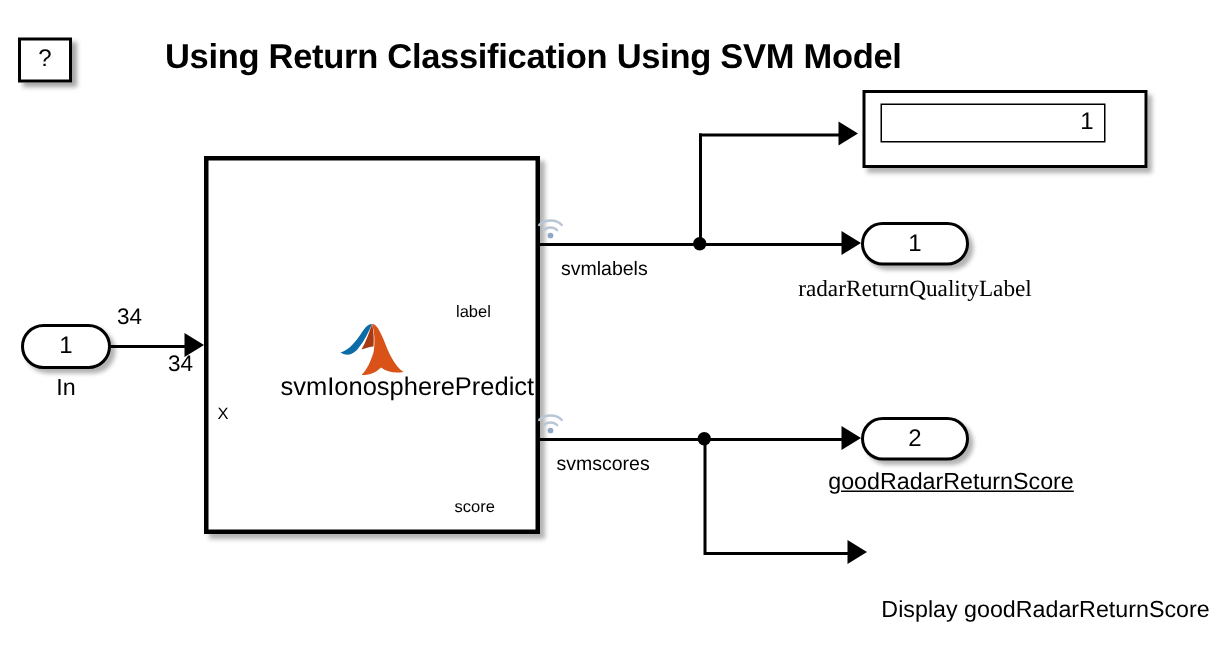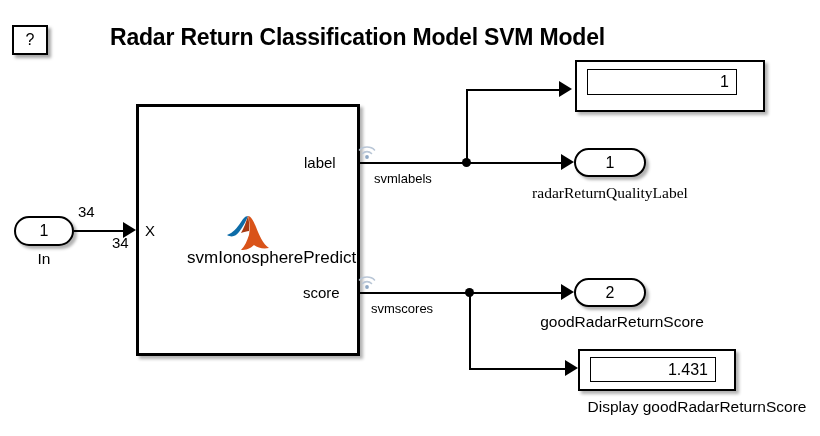--- a/index.html
+++ b/index.html
@@ -54,22 +54,23 @@
     top: 104px;
     width: 224px;
     height: 252px;
     background: #ffffff;
     border: 3px solid #000000;
     box-sizing: border-box;
     box-shadow: 3px 3px 3px rgba(0,0,0,0.30);
   }
   .port-label {
     position: absolute;
-    font-size: 15px;
-    white-space: nowrap;
+    font-size: 11px;
+    white-space: nowrap;
+    margin-top: 48px;
   }
   .block-name {
     position: absolute;
     font-size: 17px;
     white-space: nowrap;
     margin-left: 42px;
   }
   .matlab-logo {
     position: absolute;
     left: 225px;
@@ -173,21 +174,21 @@
 </style>
 </head>
 <body>
 
 <div id="canvas">
 
   <div class="help-btn">
     <span>?</span>
   </div>
 
-  <div class="title">Radar Return Classification Model SVM Model</div>
+  <div class="title">Using Return Classification Using SVM Model</div>
 
   <div class="pill" style="left:14px; top:216px; width:60px; height:30px;">
     <span>1</span>
   </div>
   <div class="annot" style="left:14px; top:250px; width:60px;">In</div>
 
   <div class="wire-h" style="left:74px; top:230px; width:50px;"></div>
   <div class="arrow" style="left:123px; top:222px;"></div>
   <div class="dim-label" style="left:78px; top:203px;">34</div>
   <div class="dim-label" style="left:112px; top:234px;">34</div>
@@ -249,22 +250,17 @@
   <div class="wire-h" style="left:469px; top:292px; width:94px;"></div>
   <div class="arrow" style="left:561px; top:284px;"></div>
 
   <div class="wire-v" style="left:469px; top:292px; height:76px;"></div>
   <div class="wire-h" style="left:469px; top:368px; width:98px;"></div>
   <div class="arrow" style="left:565px; top:360px;"></div>
 
   <div class="pill" style="left:574px; top:278px; width:72px; height:29px;">
     <span>2</span>
   </div>
-  <div class="annot" style="left:497px; top:313px; width:250px;">goodRadarReturnScore</div>
-
-  <div class="display-block" style="left:578px; top:349px; width:158px; height:42px;">
-    <div class="display-value-box" style="right:18px; height:25px; top:6px;">
-      <span>1.431</span>
-    </div>
-  </div>
+  <div class="annot" style="left:509px; top:313px; width:250px;text-decoration:underline;">goodRadarReturnScore</div>
+
   <div class="annot" style="left:552px; top:398px; width:290px;">Display goodRadarReturnScore</div>
 
 </div>
 
 </body></html>

